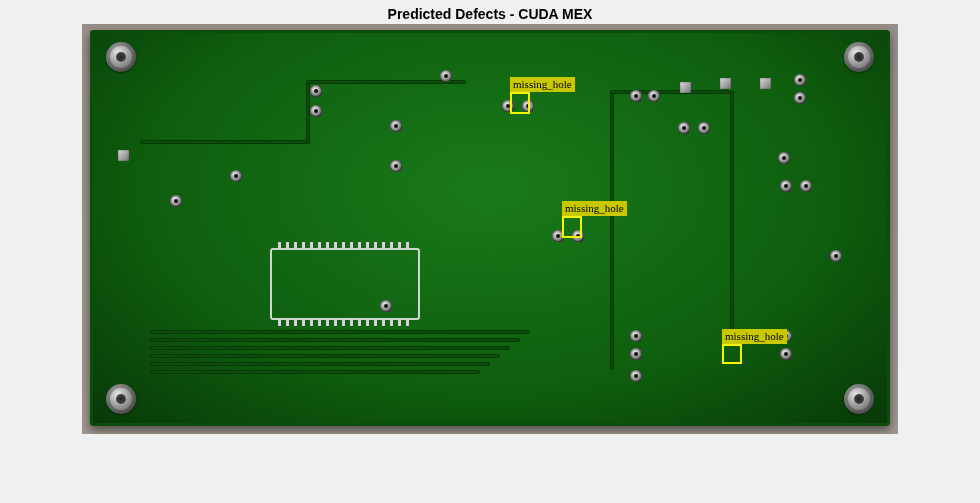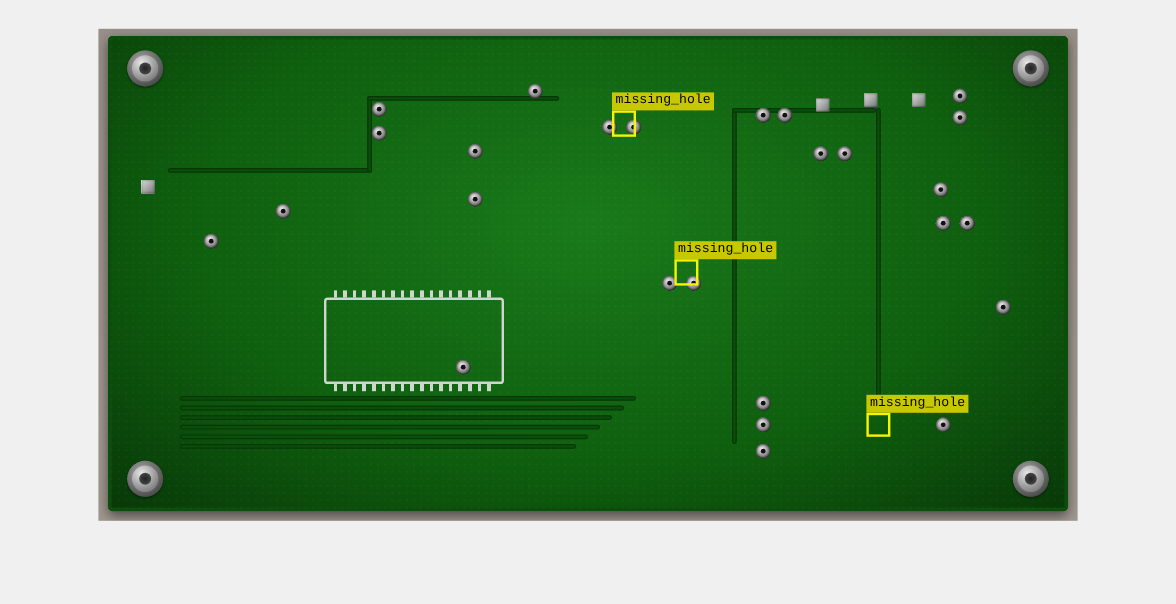--- a/index.html
+++ b/index.html
@@ -128,34 +128,35 @@
     position:absolute;
     border: 2px solid #f5f500;
     box-sizing: border-box;
   }
   .bbox-label {
     position:absolute;
     top:-17px; left:-2px;
     background:#c8c800;
     color:#000;
     font-size:11px;
-    font-family: Liberation Mono, monospace;
+    font-family: Liberation Serif, serif;
     padding:1px 3px 2px 3px;
     white-space:nowrap;
     line-height:1.1;
   }
 
   
   .row { position:absolute; display:flex; gap:6px; }
   .col { position:absolute; display:flex; flex-direction:column; gap:6px; }
 </style>
 </head>
 <body>
 
 <div class="figure">
+  <div class="title">Predicted Defects - CUDA MEX</div>
 
   <div class="image-area">
     <div class="pcb">
       <div class="screw s-tl"></div>
       <div class="screw s-tr"></div>
       <div class="screw s-bl"></div>
       <div class="screw s-br"></div>
 
       <div class="trace" style="left:50px;top:110px;width:170px;height:4px"></div>
       <div class="trace" style="left:216px;top:50px;width:4px;height:64px"></div>

